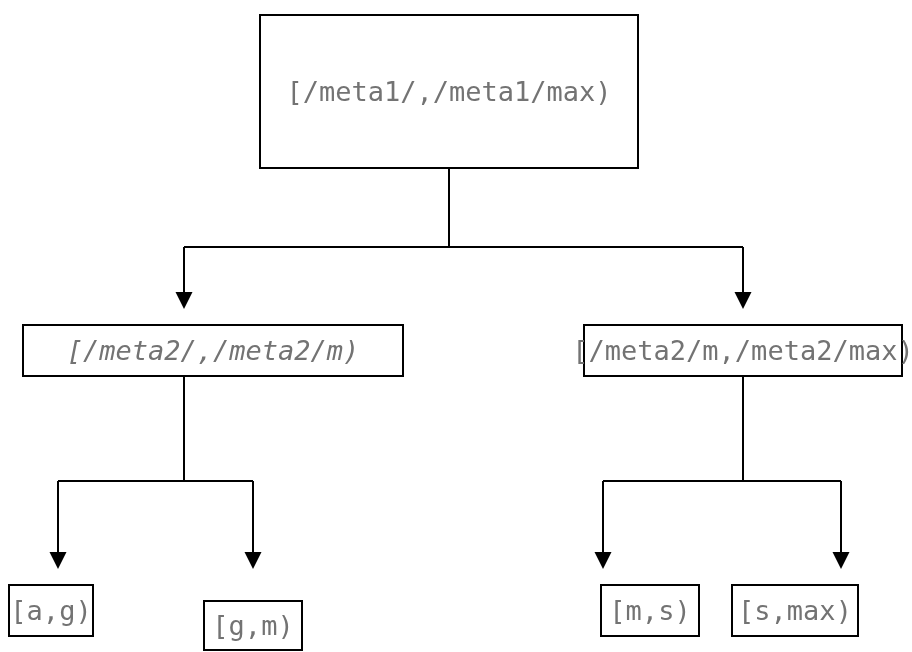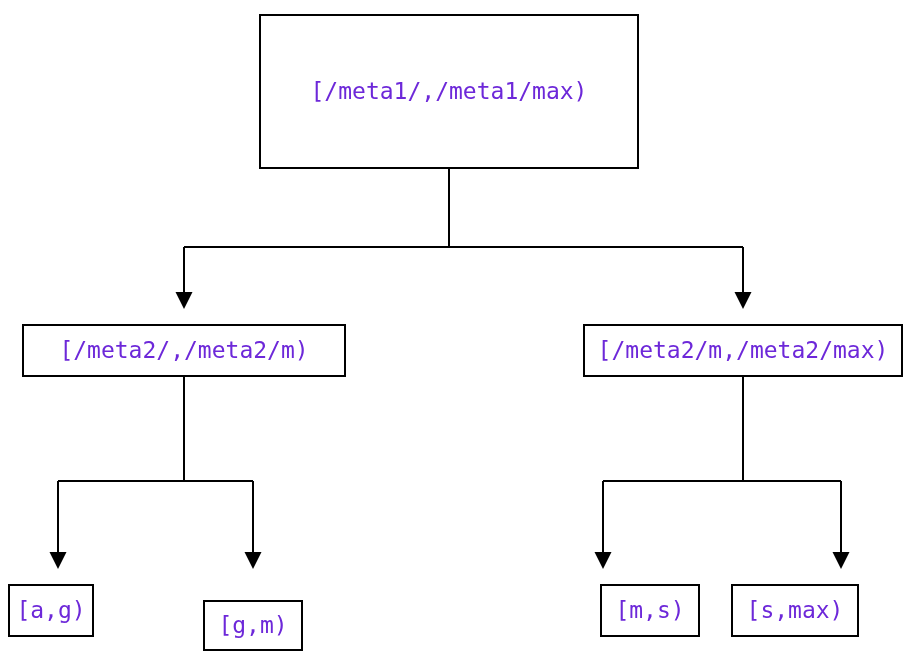--- a/index.html
+++ b/index.html
@@ -29,30 +29,30 @@
   }
   .edges polygon {
     fill: #000000;
     stroke: none;
   }
   .node {
     position: absolute;
     box-sizing: border-box;
     border: 2px solid #000000;
     background: #ffffff;
-    color: #6d28d9;
+    color: #737373;
     display: flex;
     align-items: center;
     justify-content: center;
-    font-size: 23px;
+    font-size: 27px;
     line-height: 1;
     white-space: nowrap;
   }
   .node-root       { left: 259px; top: 14px;  width: 380px; height: 155px; }
-  .node-meta2-low  { left: 22px;  top: 324px; width: 324px; height: 53px; }
+  .node-meta2-low  { left: 22px;  top: 324px; width: 382px; height: 53px; font-style: italic; }
   .node-meta2-high { left: 583px; top: 324px; width: 320px; height: 53px; text-align: center; }
   .node-leaf-ag    { left: 8px;   top: 584px; width: 86px; height: 53px; }
   .node-leaf-gm    { left: 203px; top: 584px; width: 100px; height: 51px; margin-top: 16px; }
   .node-leaf-ms    { left: 553px; top: 584px; width: 100px; height: 53px; margin-left: 47px; }
   .node-leaf-smax  { left: 731px; top: 584px; width: 128px; height: 53px; }
 </style>
 </head>
 <body>
 
 <div class="canvas">

